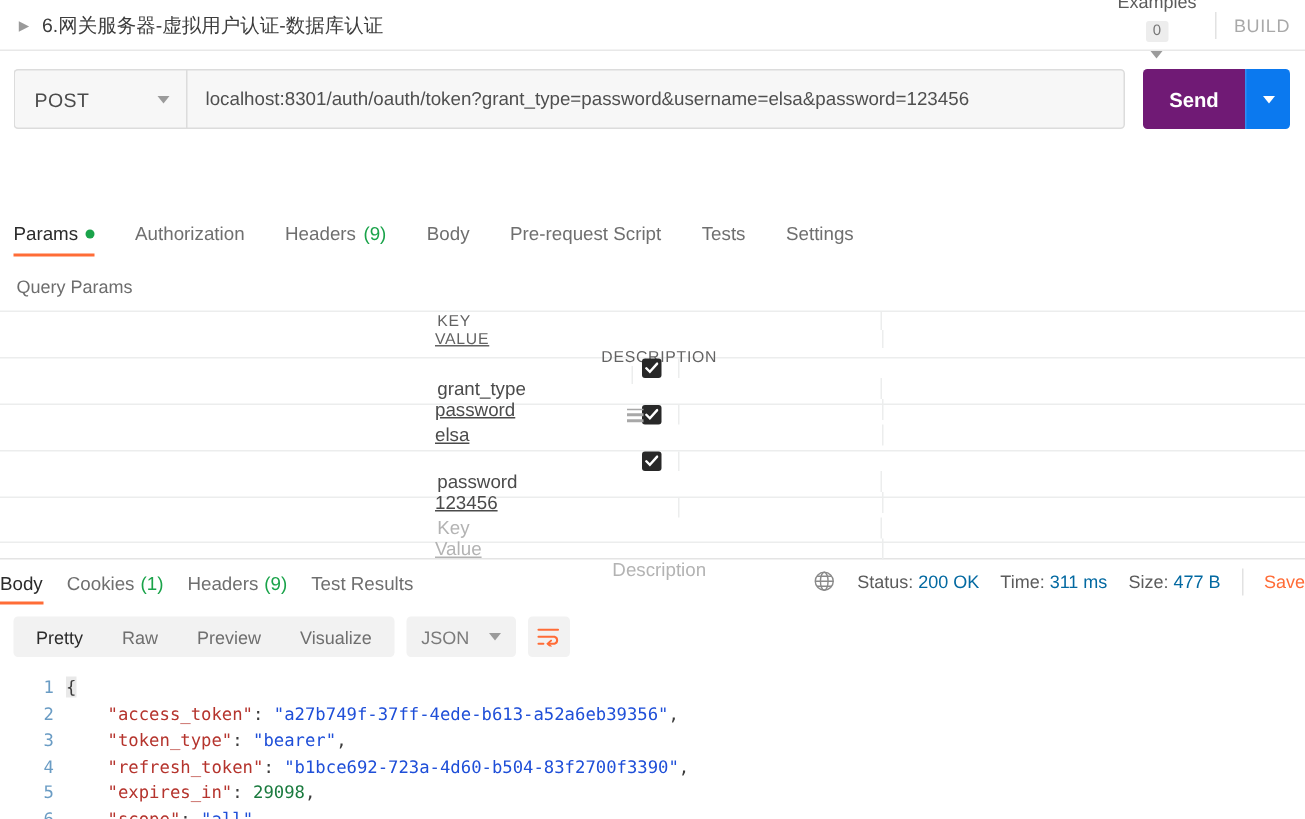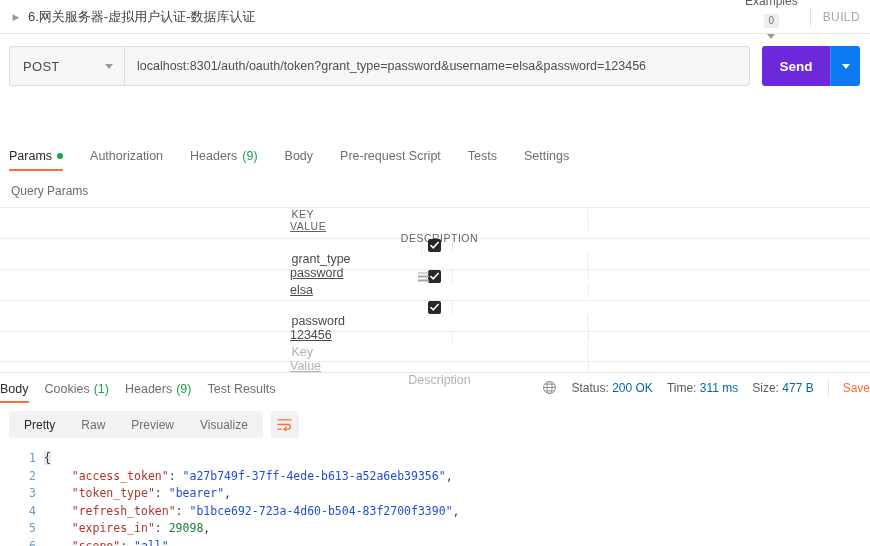--- a/index.html
+++ b/index.html
@@ -93,21 +93,21 @@
     overflow: hidden;
     white-space: nowrap;
   }
   .send-group {
     display: flex; margin-left: 12px;
     border-radius: 3px; overflow: hidden;
     flex: 0 0 auto;
   }
   .send-btn {
     width: 68px; height: 40px;
-    background: #6d28d9;
+    background: #701a75;
     color: #fff;
     font-size: 13.5px; font-weight: bold;
     display: flex; align-items: center; justify-content: center;
     border: none; cursor: pointer;
   }
   .send-caret {
     width: 30px; height: 40px;
     background: #0b79ef;
     display: flex; align-items: center; justify-content: center;
     border-left: 1px solid #2f8ef3;
@@ -478,20 +478,24 @@
   </div>
 </div>
 
 <div class="fmt-bar">
   <div class="fmt-group">
     <div class="fmt-item active">Pretty</div>
     <div class="fmt-item">Raw</div>
     <div class="fmt-item">Preview</div>
     <div class="fmt-item">Visualize</div>
   </div>
+  <div class="fmt-type">
+    <span>JSON</span>
+    <span class="caret-down"></span>
+  </div>
   <div class="wrap-btn">
     <svg width="15" height="13" viewBox="0 0 16 14" stroke="#ff6c37" stroke-width="1.5" fill="none" stroke-linecap="round">
       <line x1="1" y1="2" x2="15" y2="2"></line>
       <path d="M1 7 H12.5 a2.6 2.6 0 0 1 0 5 H8"></path>
       <polyline points="10,9.8 7.6,12 10,14.2" stroke-width="1.4"></polyline>
       <line x1="1" y1="12" x2="4.5" y2="12"></line>
     </svg>
   </div>
 </div>
 

